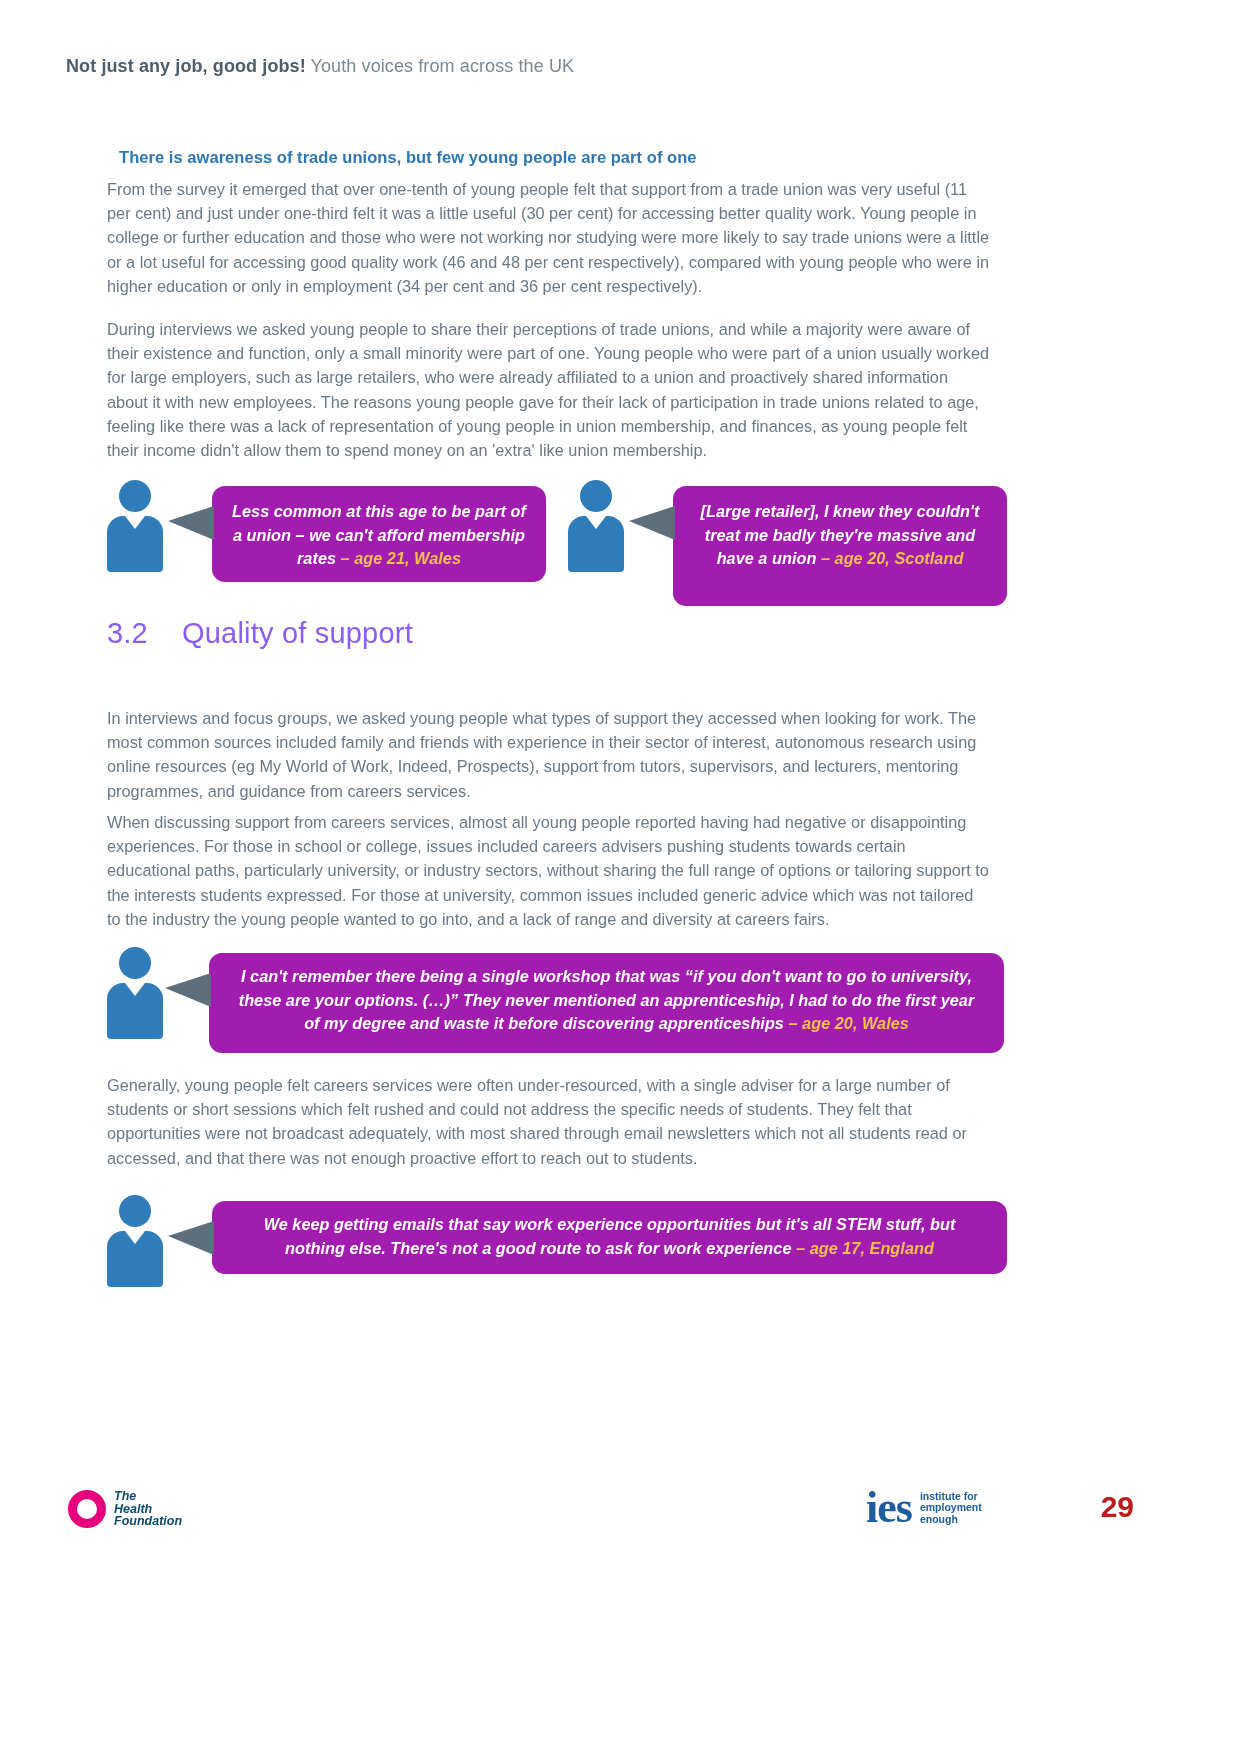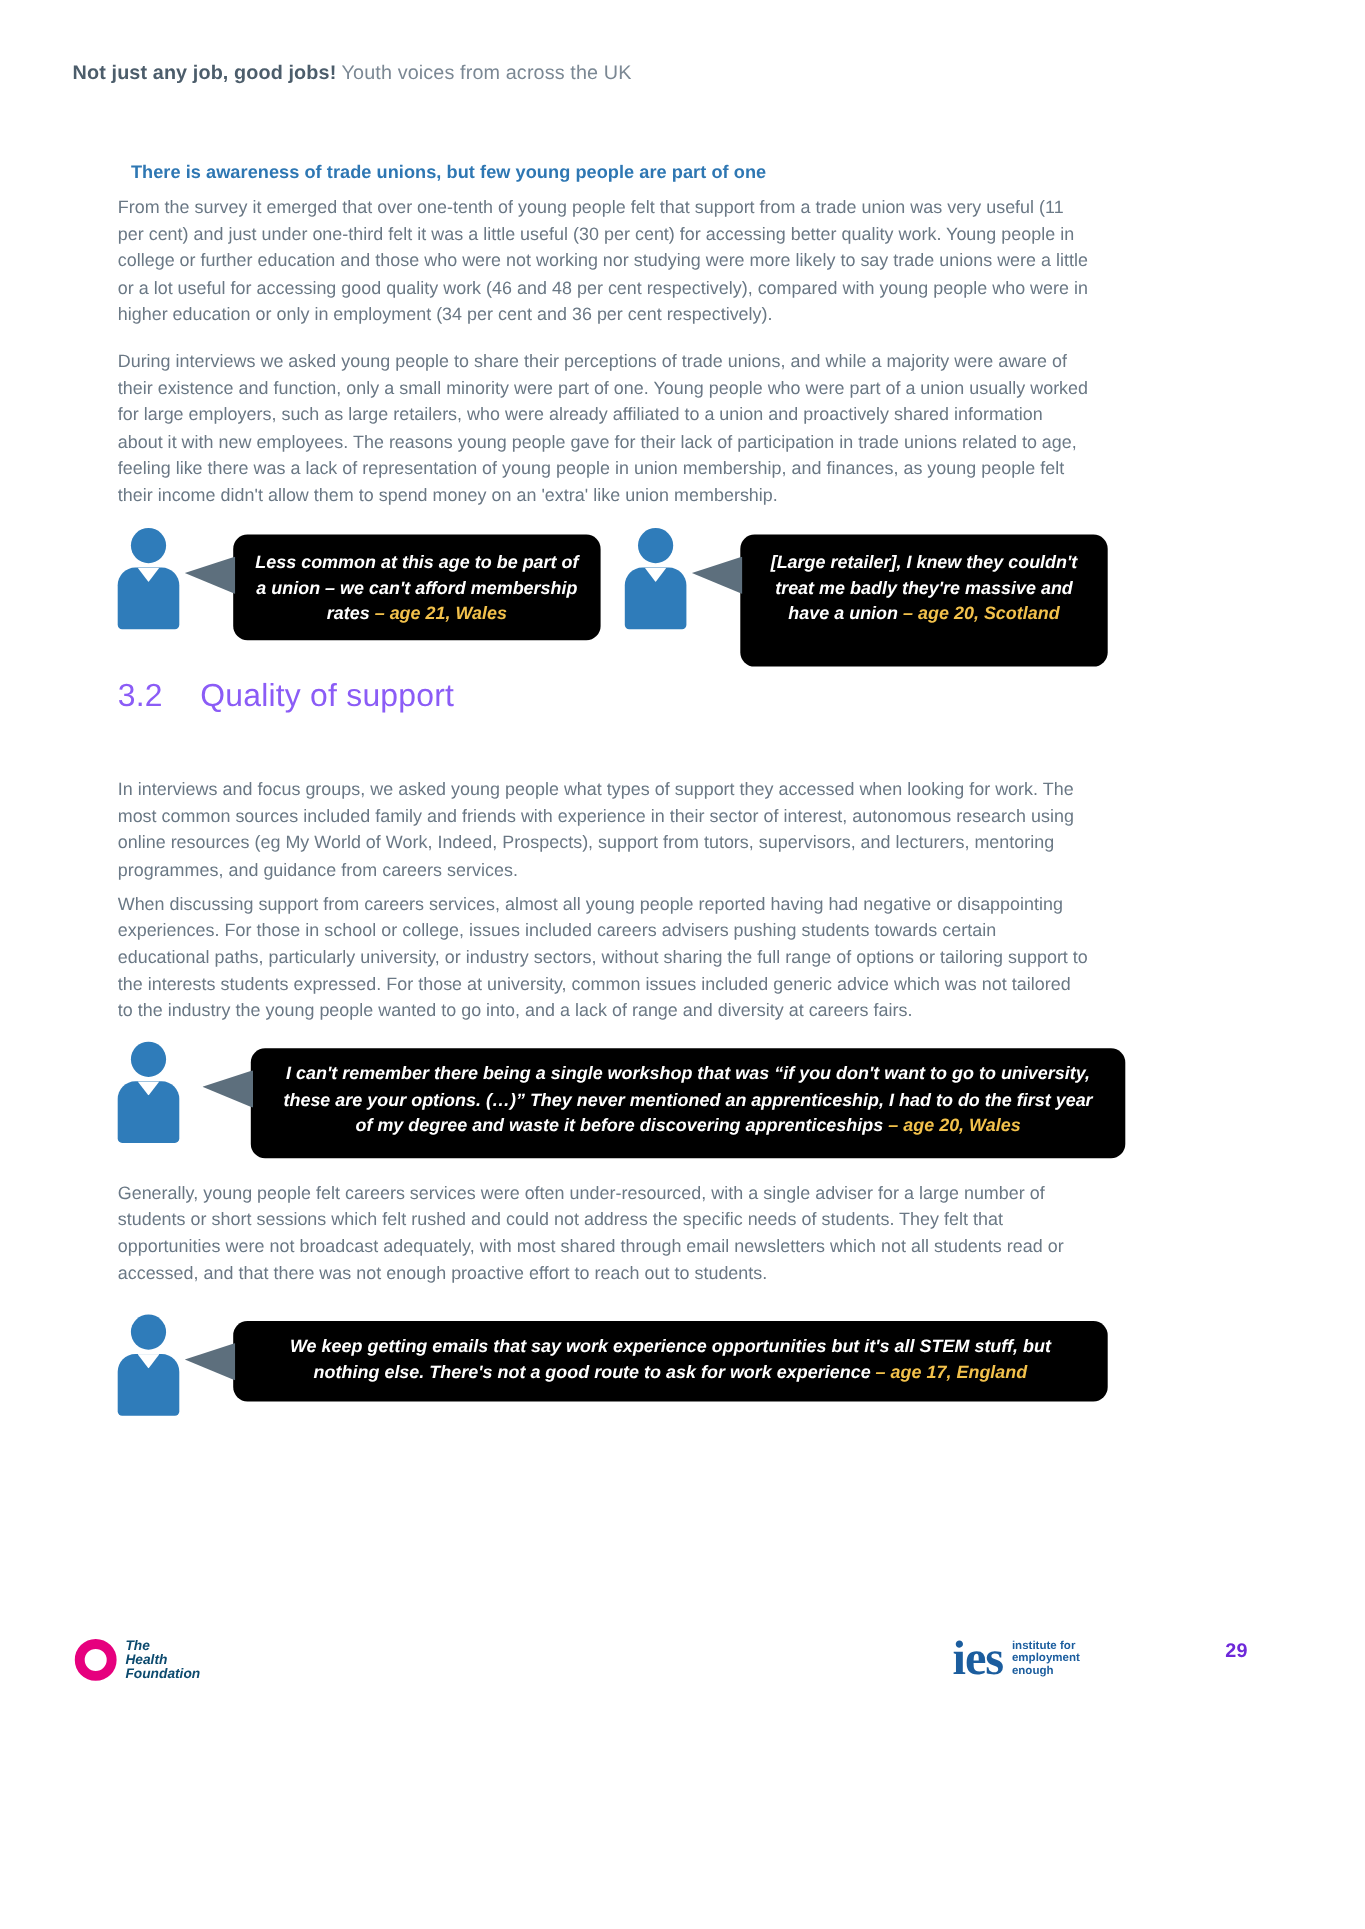--- a/index.html
+++ b/index.html
@@ -71,21 +71,21 @@
   }
   .person .notch{
     position:absolute;left:18px;top:36px;
     width:20px;height:13px;
     background:#ffffff;
     clip-path:polygon(0 0,100% 0,50% 100%);
   }
 
   .bubble{
     position:relative;
-    background:#000000;
+    background:#a21caf;
     border-radius:13px;
     color:#ffffff;
     font-style:italic;
     font-weight:bold;
     text-align:center;
     box-sizing:border-box;
   }
   .bubble .tail{
     position:absolute;
     left:-44px;top:20px;
@@ -127,21 +127,21 @@
   }
   .ies-text{
     margin-left:8px;
     color:#1b5d9e;
     font-size:10.5px;
     font-weight:bold;
     line-height:11.4px;
   }
   .pagenum{
     position:absolute;right:107px;top:1490px;
-    color:#6d28d9;font-size:18px;font-weight:bold;
+    color:#b91c1c;font-size:30px;font-weight:bold;
   }
 </style>
 </head>
 <body>
 
 <div class="page">
 
   <div class="runhead">
     <span class="b">Not just any job, good jobs!</span><span class="n"> Youth voices from across the UK</span>
   </div>
@@ -198,21 +198,21 @@
   <div class="col" style="top:810px;">
     <p class="body">When discussing support from careers services, almost all young people reported having had negative or disappointing experiences. For those in school or college, issues included careers advisers pushing students towards certain educational paths, particularly university, or industry sectors, without sharing the full range of options or tailoring support to the interests students expressed. For those at university, common issues included generic advice which was not tailored to the industry the young people wanted to go into, and a lack of range and diversity at careers fairs.</p>
   </div>
 
   <div class="quote-row" style="position:absolute;left:107px;top:947px;width:900px;height:110px;">
     <div class="person" style="left:0px;top:0px;">
       <span class="head"></span>
       <span class="body-sh"></span>
       <span class="notch"></span>
     </div>
-    <div class="bubble" style="position:absolute;left:121px;top:6px;width:795px;height:100px;padding:12px 20px 0 20px;">
+    <div class="bubble" style="position:absolute;left:102px;top:6px;width:795px;height:100px;padding:12px 20px 0 20px;">
       <span class="tail"></span>
       <span class="txt"><span>I can't remember there being a single workshop that was “if you don't want to go to university, these are your options. (…)” They never mentioned an apprenticeship, I had to do the first year of my degree and waste it before discovering apprenticeships</span> <span class="attrib">– age 20, Wales</span></span>
     </div>
   </div>
 
   <div class="col" style="top:1073px;">
     <p class="body">Generally, young people felt careers services were often under-resourced, with a single adviser for a large number of students or short sessions which felt rushed and could not address the specific needs of students. They felt that opportunities were not broadcast adequately, with most shared through email newsletters which not all students read or accessed, and that there was not enough proactive effort to reach out to students.</p>
   </div>
 
   <div class="quote-row" style="position:absolute;left:107px;top:1195px;width:900px;height:100px;">

